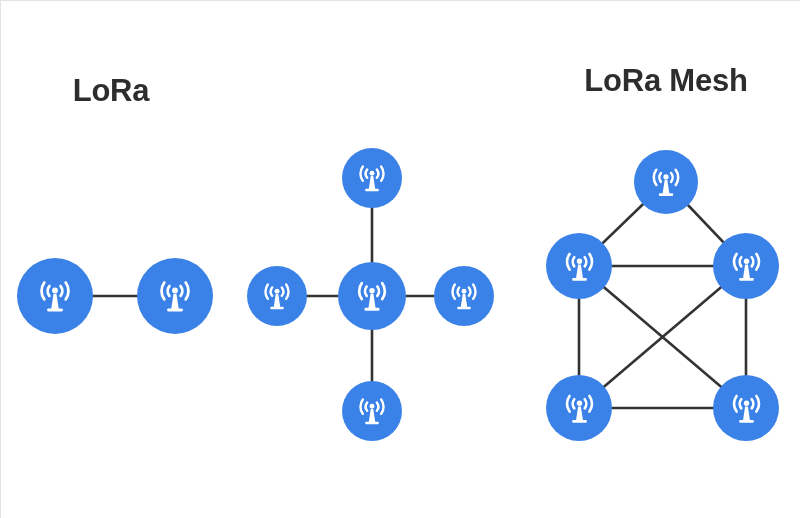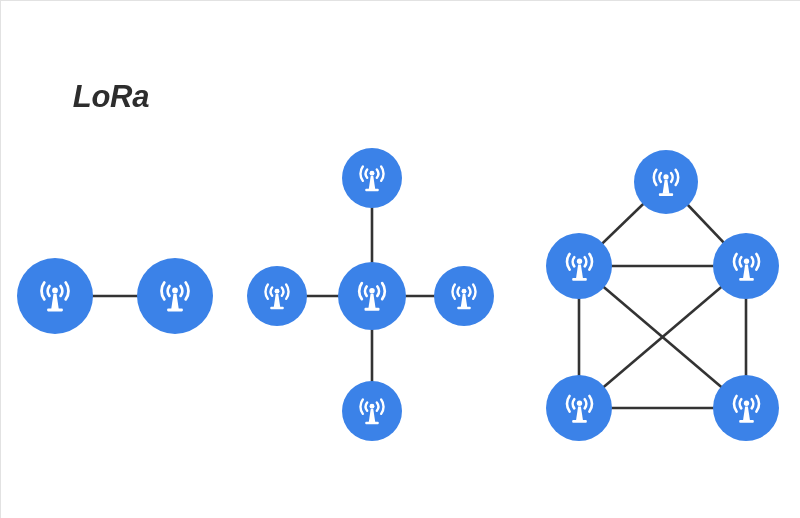--- a/index.html
+++ b/index.html
@@ -22,21 +22,21 @@
     position: absolute;
     text-align: center;
     font-family: "Liberation Sans", sans-serif;
     font-size: 31px;
     font-weight: 700;
     color: #2d2d2d;
     letter-spacing: -0.2px;
     white-space: nowrap;
     user-select: none;
   }
-  #title-lora   { left: 0px;   top: 78px; width: 220px; font-style: italic; }
+  #title-lora   { left: 0px;   top: 72px; width: 220px; }
   #title-lorawan{ left: 250px; top: 62px; width: 240px; }
   #title-mesh   { left: 540px; top: 62px; width: 250px; }
 
   .edges {
     position: absolute;
     left: 0; top: 0;
     width: 800px;
     height: 518px;
     pointer-events: none;
   }
@@ -51,20 +51,21 @@
   .node svg { display: block; }
 </style>
 </head>
 <body>
 
 <div id="canvas">
 
   <div class="topology-title" id="title-lora">LoRa</div>
 
 
+  <div class="topology-title" id="title-mesh">LoRa Mesh</div>
 
   <svg class="edges" viewBox="0 0 800 518" xmlns="http://www.w3.org/2000/svg">
     <g stroke="#333333" stroke-width="2.6" stroke-linecap="butt" fill="none">
 
       <line x1="58" y1="295" x2="170" y2="295"></line>
 
       <line x1="371" y1="295" x2="371" y2="177"></line>
       <line x1="371" y1="295" x2="371" y2="410"></line>
       <line x1="371" y1="295" x2="276" y2="295"></line>
       <line x1="371" y1="295" x2="463" y2="295"></line>

